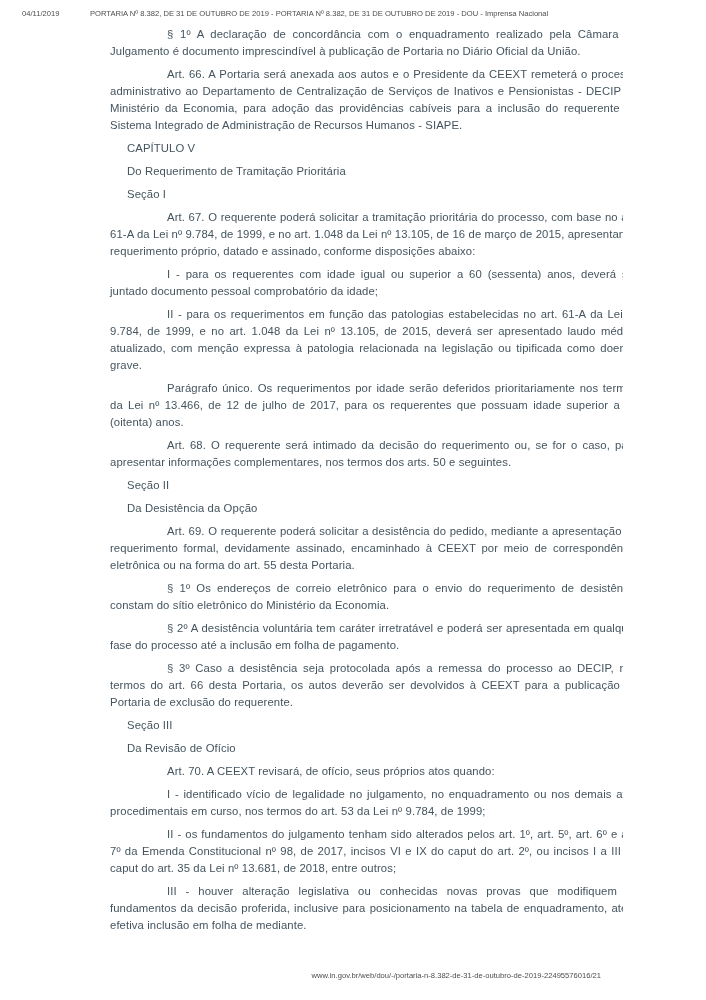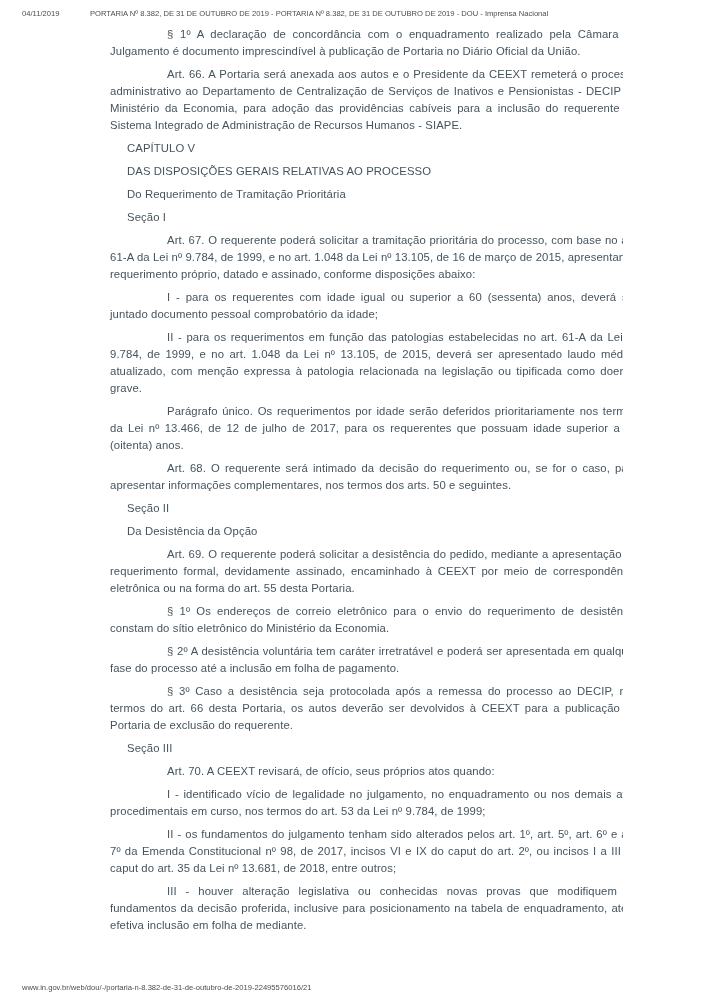--- a/index.html
+++ b/index.html
@@ -53,59 +53,59 @@
     text-indent: 57px;
     letter-spacing: 0.1px;
   }
   .content p.para { text-align: justify; margin-left: 40px; }
   .content p.heading { text-align: left; }
   .content p:last-child { margin-bottom: 0; }
 
   
   .print-footer {
     position: absolute;
-    bottom: 8px;
+    bottom: 20px;
     left: 22px;
     right: 22px;
     display: flex;
-    justify-content: flex-start;
+    justify-content: flex-end;
     align-items: baseline;
     font-size: 7.6px;
     color: #4d4d4d;
   }
 </style>
 </head>
 <body>
 
 <div class="page">
 
   <div class="print-header">
     <span class="header-date">04/11/2019</span>
     <span class="header-title">PORTARIA Nº 8.382, DE 31 DE OUTUBRO DE 2019 - PORTARIA Nº 8.382, DE 31 DE OUTUBRO DE 2019 - DOU - Imprensa Nacional</span>
   </div>
 
   <div class="content">
       <p class="para">§ 1º A declaração de concordância com o enquadramento realizado pela Câmara de Julgamento é documento imprescindível à publicação de Portaria no Diário Oficial da União.</p>
       <p class="para">Art. 66. A Portaria será anexada aos autos e o Presidente da CEEXT remeterá o processo administrativo ao Departamento de Centralização de Serviços de Inativos e Pensionistas - DECIP do Ministério da Economia, para adoção das providências cabíveis para a inclusão do requerente no Sistema Integrado de Administração de Recursos Humanos - SIAPE.</p>
       <p class="heading">CAPÍTULO V</p>
-      <p class="heading">DAS DISPOSIÇÕES GERAIS RELATIVAS AO PROCESSO</p>
       <p class="heading">Do Requerimento de Tramitação Prioritária</p>
       <p class="heading">Seção I</p>
       <p class="para">Art. 67. O requerente poderá solicitar a tramitação prioritária do processo, com base no art. 61-A da Lei nº 9.784, de 1999, e no art. 1.048 da Lei nº 13.105, de 16 de março de 2015, apresentando requerimento próprio, datado e assinado, conforme disposições abaixo:</p>
       <p class="para">I - para os requerentes com idade igual ou superior a 60 (sessenta) anos, deverá ser juntado documento pessoal comprobatório da idade;</p>
       <p class="para">II - para os requerimentos em função das patologias estabelecidas no art. 61-A da Lei nº 9.784, de 1999, e no art. 1.048 da Lei nº 13.105, de 2015, deverá ser apresentado laudo médico atualizado, com menção expressa à patologia relacionada na legislação ou tipificada como doença grave.</p>
       <p class="para">Parágrafo único. Os requerimentos por idade serão deferidos prioritariamente nos termos da Lei nº 13.466, de 12 de julho de 2017, para os requerentes que possuam idade superior a 80 (oitenta) anos.</p>
       <p class="para">Art. 68. O requerente será intimado da decisão do requerimento ou, se for o caso, para apresentar informações complementares, nos termos dos arts. 50 e seguintes.</p>
       <p class="heading">Seção II</p>
       <p class="heading">Da Desistência da Opção</p>
       <p class="para">Art. 69. O requerente poderá solicitar a desistência do pedido, mediante a apresentação de requerimento formal, devidamente assinado, encaminhado à CEEXT por meio de correspondência eletrônica ou na forma do art. 55 desta Portaria.</p>
       <p class="para">§ 1º Os endereços de correio eletrônico para o envio do requerimento de desistência constam do sítio eletrônico do Ministério da Economia.</p>
       <p class="para">§ 2º A desistência voluntária tem caráter irretratável e poderá ser apresentada em qualquer fase do processo até a inclusão em folha de pagamento.</p>
       <p class="para">§ 3º Caso a desistência seja protocolada após a remessa do processo ao DECIP, nos termos do art. 66 desta Portaria, os autos deverão ser devolvidos à CEEXT para a publicação de Portaria de exclusão do requerente.</p>
       <p class="heading">Seção III</p>
+      <p class="heading">Da Revisão de Ofício</p>
       <p class="para">Art. 70. A CEEXT revisará, de ofício, seus próprios atos quando:</p>
       <p class="para">I - identificado vício de legalidade no julgamento, no enquadramento ou nos demais atos procedimentais em curso, nos termos do art. 53 da Lei nº 9.784, de 1999;</p>
       <p class="para">II - os fundamentos do julgamento tenham sido alterados pelos art. 1º, art. 5º, art. 6º e art. 7º da Emenda Constitucional nº 98, de 2017, incisos VI e IX do caput do art. 2º, ou incisos I a III do caput do art. 35 da Lei nº 13.681, de 2018, entre outros;</p>
       <p class="para">III - houver alteração legislativa ou conhecidas novas provas que modifiquem os fundamentos da decisão proferida, inclusive para posicionamento na tabela de enquadramento, até a efetiva inclusão em folha de mediante.</p>
     </div>
 
   <div class="print-footer">
     <span>www.in.gov.br/web/dou/-/portaria-n-8.382-de-31-de-outubro-de-2019-224955760</span>
     <span>16/21</span>
   </div>

